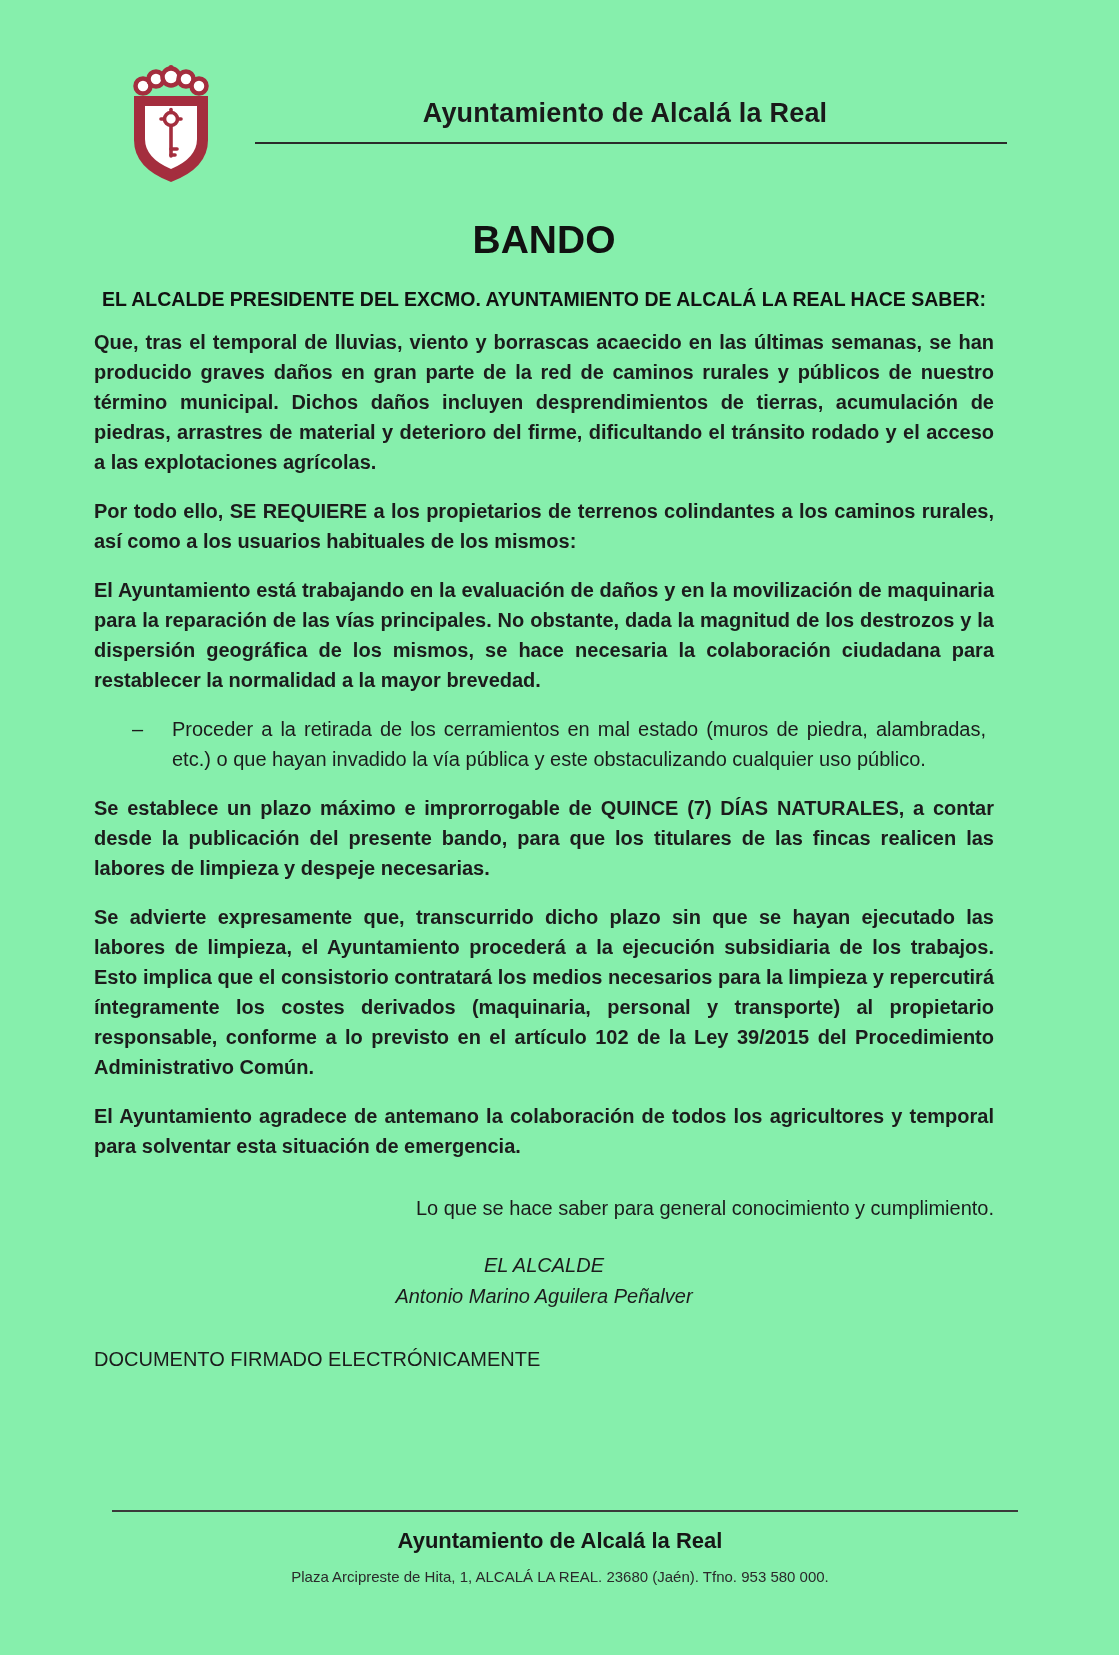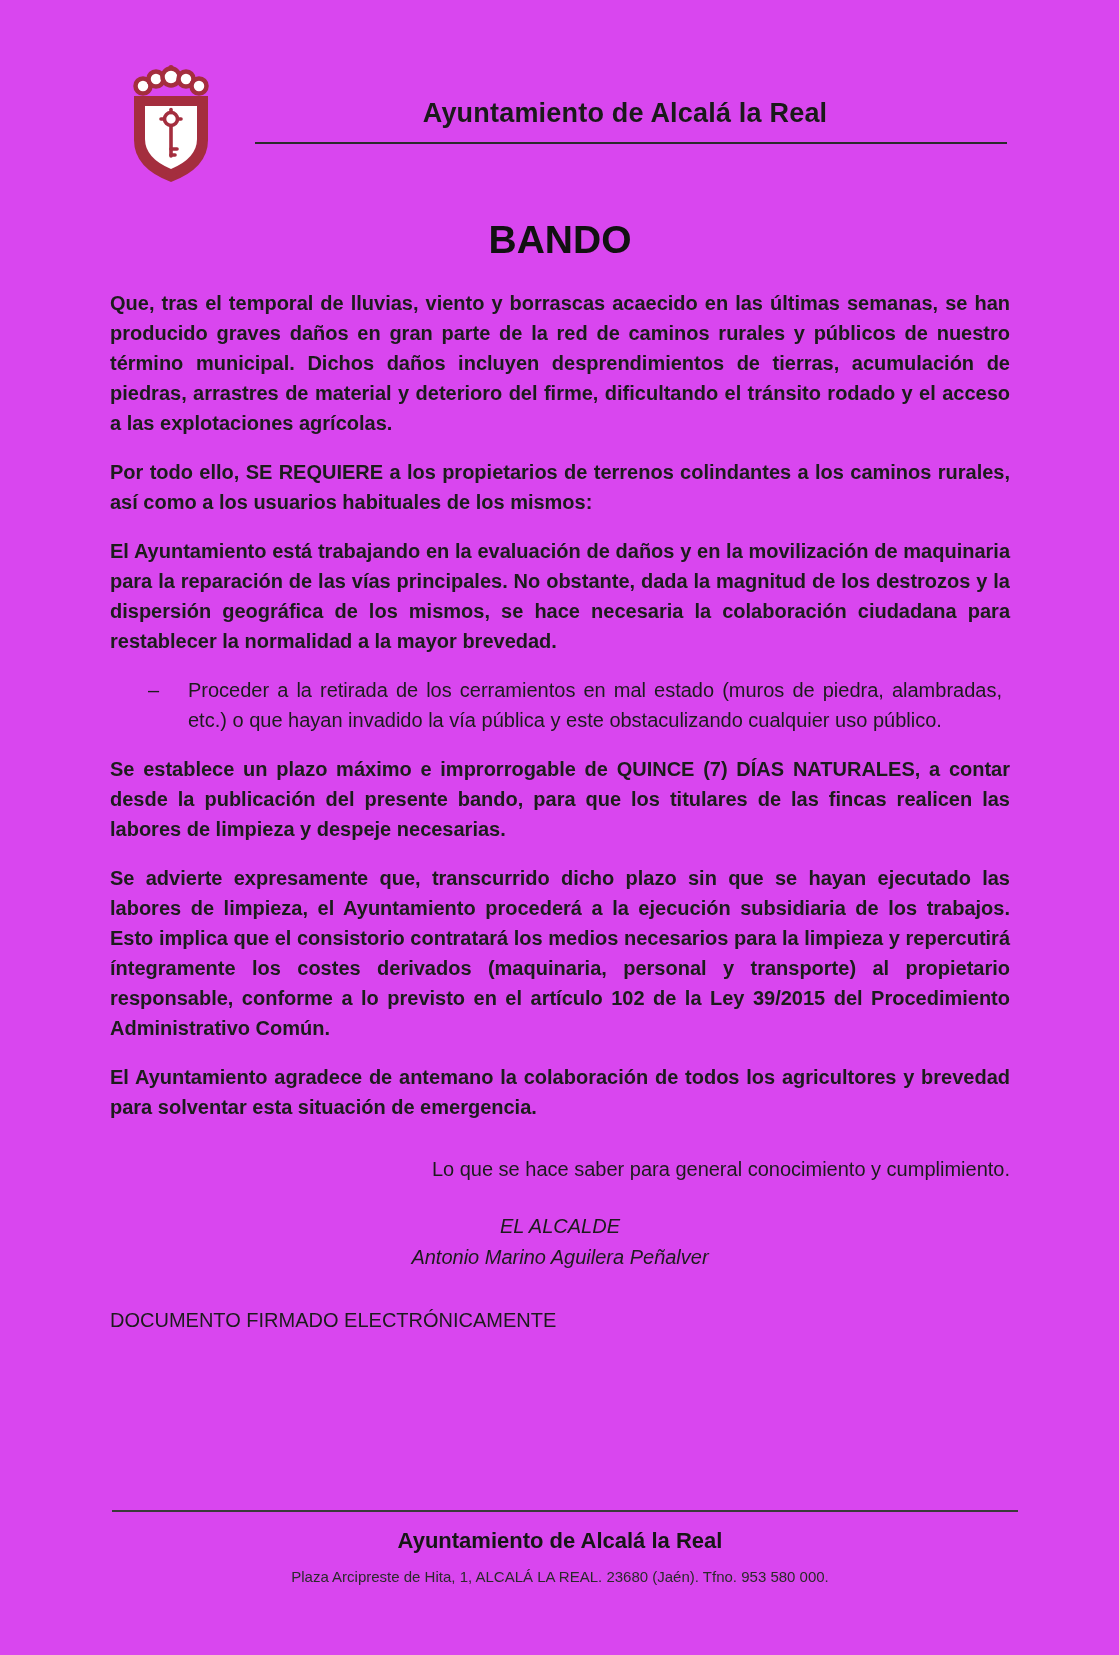--- a/index.html
+++ b/index.html
@@ -1,20 +1,20 @@
 <!DOCTYPE html>
 <html lang="es"><head>
 <meta charset="utf-8">
 <style>
   html, body { margin: 0; padding: 0; background: #ffffff; }
   .page {
     position: relative;
     width: 1119px;
     height: 1655px;
-    background: #d946ef;
+    background: #86efac;
     font-family: "Liberation Sans", sans-serif;
     color: #1c1c1c;
     overflow: hidden;
   }
 
   
   .header-logo {
     position: absolute;
     left: 120px;
     top: 64px;
@@ -37,21 +37,21 @@
     left: 255px;
     top: 142px;
     width: 752px;
     height: 2px;
     background: #2b2b2b;
   }
 
   
   .doc-body {
     position: absolute;
-    left: 110px;
+    left: 94px;
     top: 218px;
     width: 900px;
   }
   .doc-title {
     margin: 0 0 26px 0;
     text-align: center;
     font-size: 39px;
     font-weight: bold;
     color: #111;
   }
@@ -185,33 +185,34 @@
     </svg>
   </div>
 
   <div class="header-title">Ayuntamiento de Alcalá la Real</div>
   <div class="header-rule"></div>
 
   <div class="doc-body">
 
     <h1 class="doc-title">BANDO</h1>
 
+    <div class="doc-subtitle">EL ALCALDE PRESIDENTE DEL EXCMO. AYUNTAMIENTO DE ALCALÁ LA REAL HACE SABER:</div>
 
     <p class="para">Que, tras el temporal de lluvias, viento y borrascas acaecido en las últimas semanas, se han producido graves daños en gran parte de la red de caminos rurales y públicos de nuestro término municipal. Dichos daños incluyen desprendimientos de tierras, acumulación de piedras, arrastres de material y deterioro del firme, dificultando el tránsito rodado y el acceso a las explotaciones agrícolas.</p>
     <p class="para">Por todo ello, SE REQUIERE a los propietarios de terrenos colindantes a los caminos rurales, así como a los usuarios habituales de los mismos:</p>
     <p class="para">El Ayuntamiento está trabajando en la evaluación de daños y en la movilización de maquinaria para la reparación de las vías principales. No obstante, dada la magnitud de los destrozos y la dispersión geográfica de los mismos, se hace necesaria la colaboración ciudadana para restablecer la normalidad a la mayor brevedad.</p>
 
     <div class="bullet-row">
       <div class="bullet-marker">–</div>
       <div class="bullet-text">Proceder a la retirada de los cerramientos en mal estado (muros de piedra, alambradas, etc.) o que hayan invadido la vía pública y este obstaculizando cualquier uso público.</div>
     </div>
 
     <p class="para">Se establece un plazo máximo e improrrogable de QUINCE (7) DÍAS NATURALES, a contar desde la publicación del presente bando, para que los titulares de las fincas realicen las labores de limpieza y despeje necesarias.</p>
     <p class="para">Se advierte expresamente que, transcurrido dicho plazo sin que se hayan ejecutado las labores de limpieza, el Ayuntamiento procederá a la ejecución subsidiaria de los trabajos. Esto implica que el consistorio contratará los medios necesarios para la limpieza y repercutirá íntegramente los costes derivados (maquinaria, personal y transporte) al propietario responsable, conforme a lo previsto en el artículo 102 de la Ley 39/2015 del Procedimiento Administrativo Común.</p>
-    <p class="para">El Ayuntamiento agradece de antemano la colaboración de todos los agricultores y brevedad para solventar esta situación de emergencia.</p>
+    <p class="para">El Ayuntamiento agradece de antemano la colaboración de todos los agricultores y temporal para solventar esta situación de emergencia.</p>
 
     <p class="closing-line">Lo que se hace saber para general conocimiento y cumplimiento.</p>
 
     <div class="signature-block">
       <div>EL ALCALDE</div>
       <div>Antonio Marino Aguilera Peñalver</div>
     </div>
 
     <div class="signed-note">DOCUMENTO FIRMADO ELECTRÓNICAMENTE</div>
   </div>

